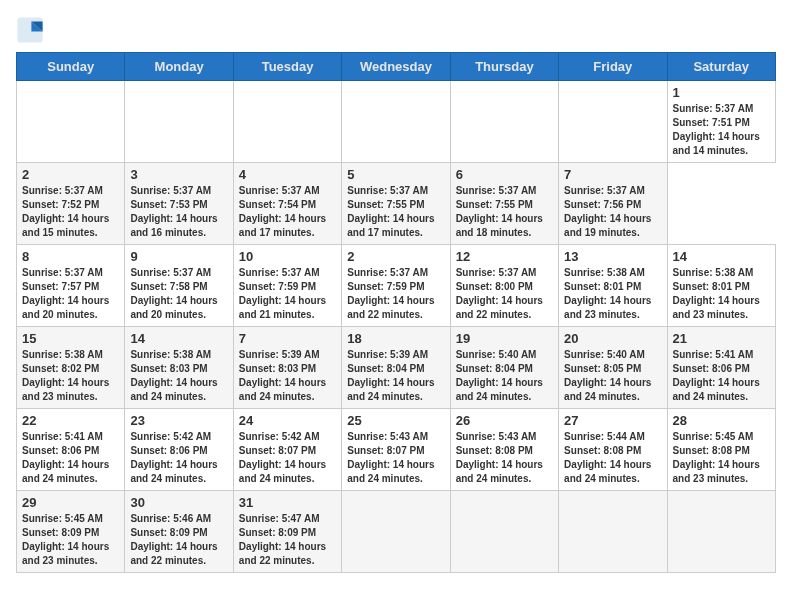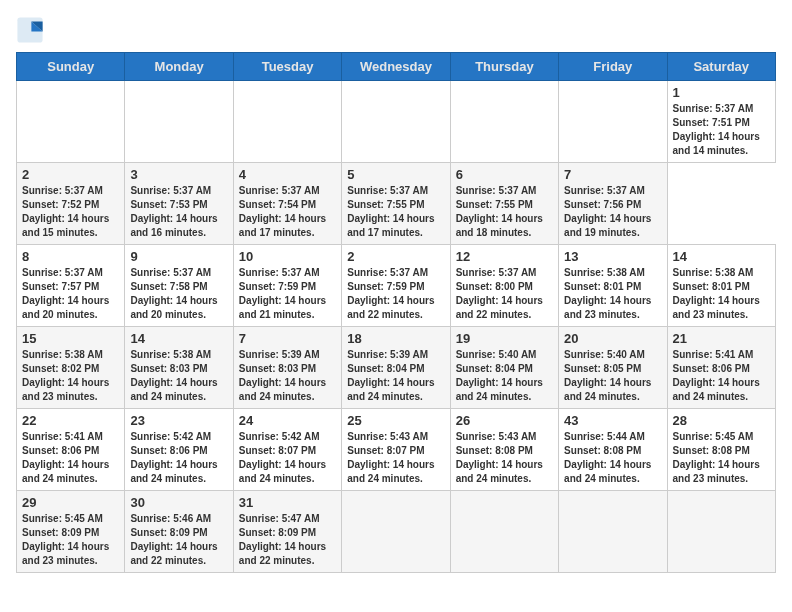--- a/index.html
+++ b/index.html
@@ -235,21 +235,21 @@
         </td>
         <td>
           <span class="day-number">25</span>
           <div class="day-info">Sunrise: 5:43 AM<br>Sunset: 8:07 PM<br>Daylight: 14 hours and 24 minutes.</div>
         </td>
         <td>
           <span class="day-number">26</span>
           <div class="day-info">Sunrise: 5:43 AM<br>Sunset: 8:08 PM<br>Daylight: 14 hours and 24 minutes.</div>
         </td>
         <td>
-          <span class="day-number">43</span>
+          <span class="day-number">27</span>
           <div class="day-info">Sunrise: 5:44 AM<br>Sunset: 8:08 PM<br>Daylight: 14 hours and 24 minutes.</div>
         </td>
         <td>
           <span class="day-number">28</span>
           <div class="day-info">Sunrise: 5:45 AM<br>Sunset: 8:08 PM<br>Daylight: 14 hours and 23 minutes.</div>
         </td>
       </tr>
       <tr>
         <td>
           <span class="day-number">29</span>

